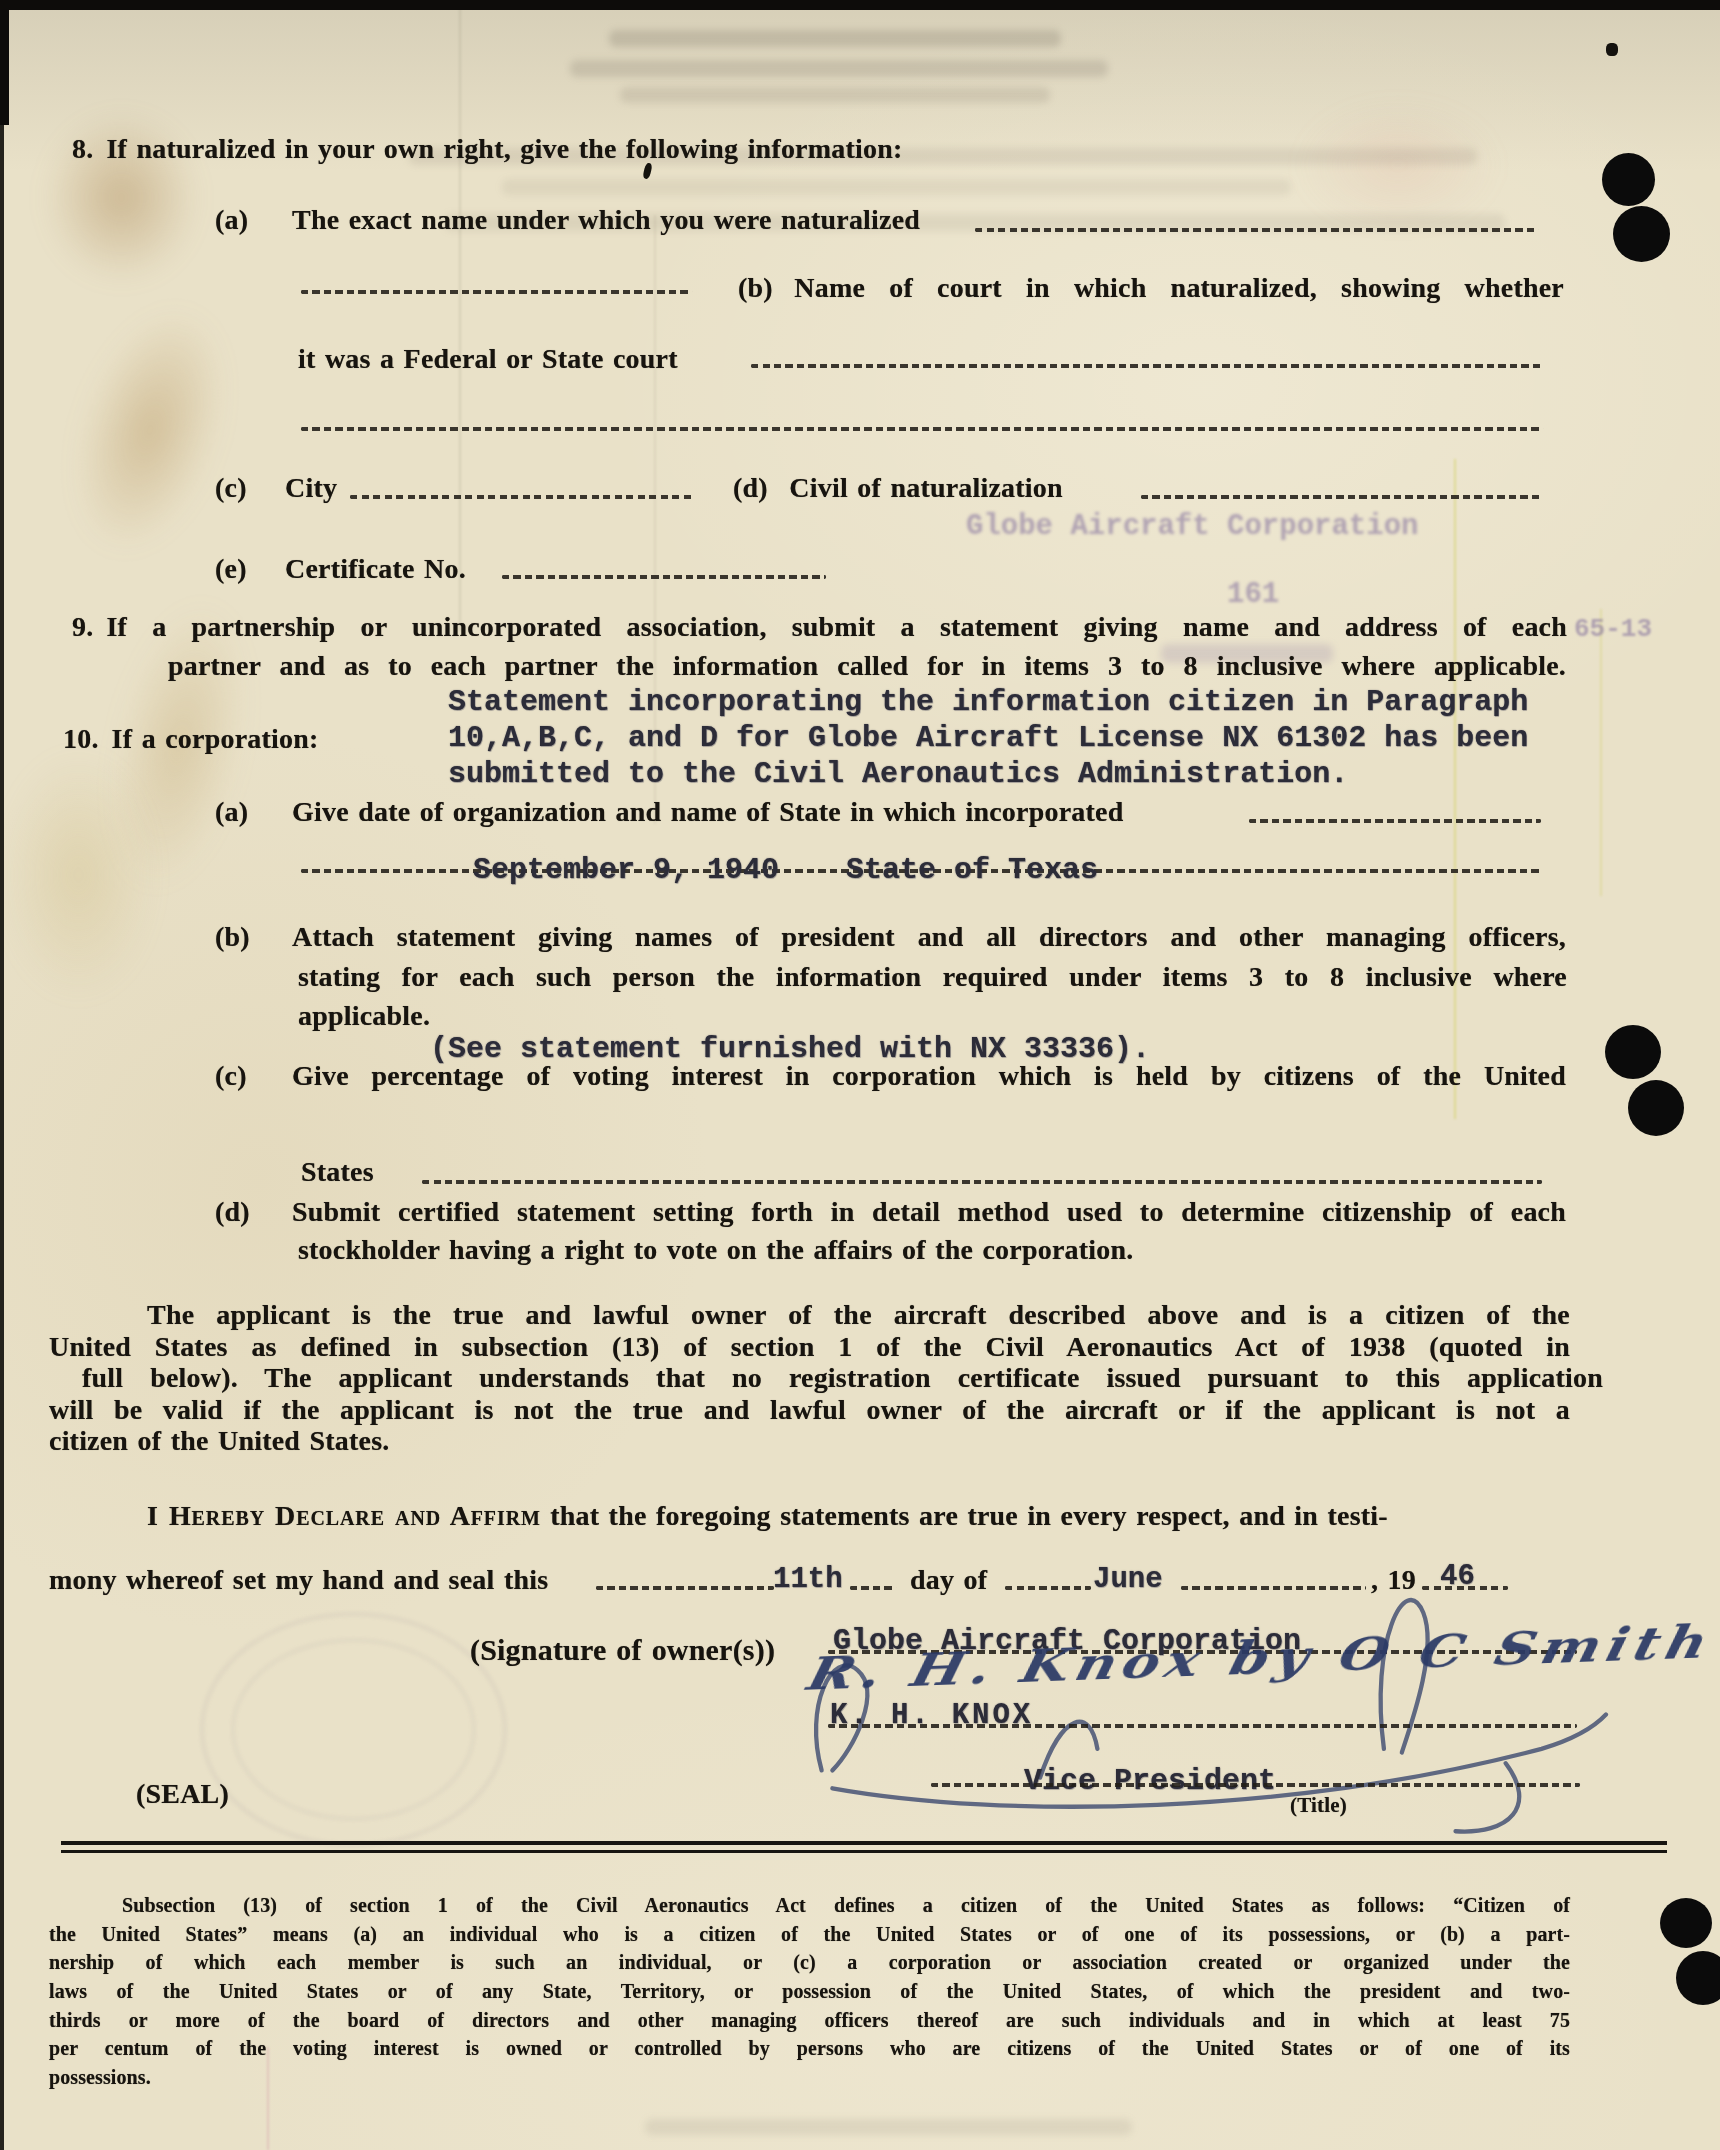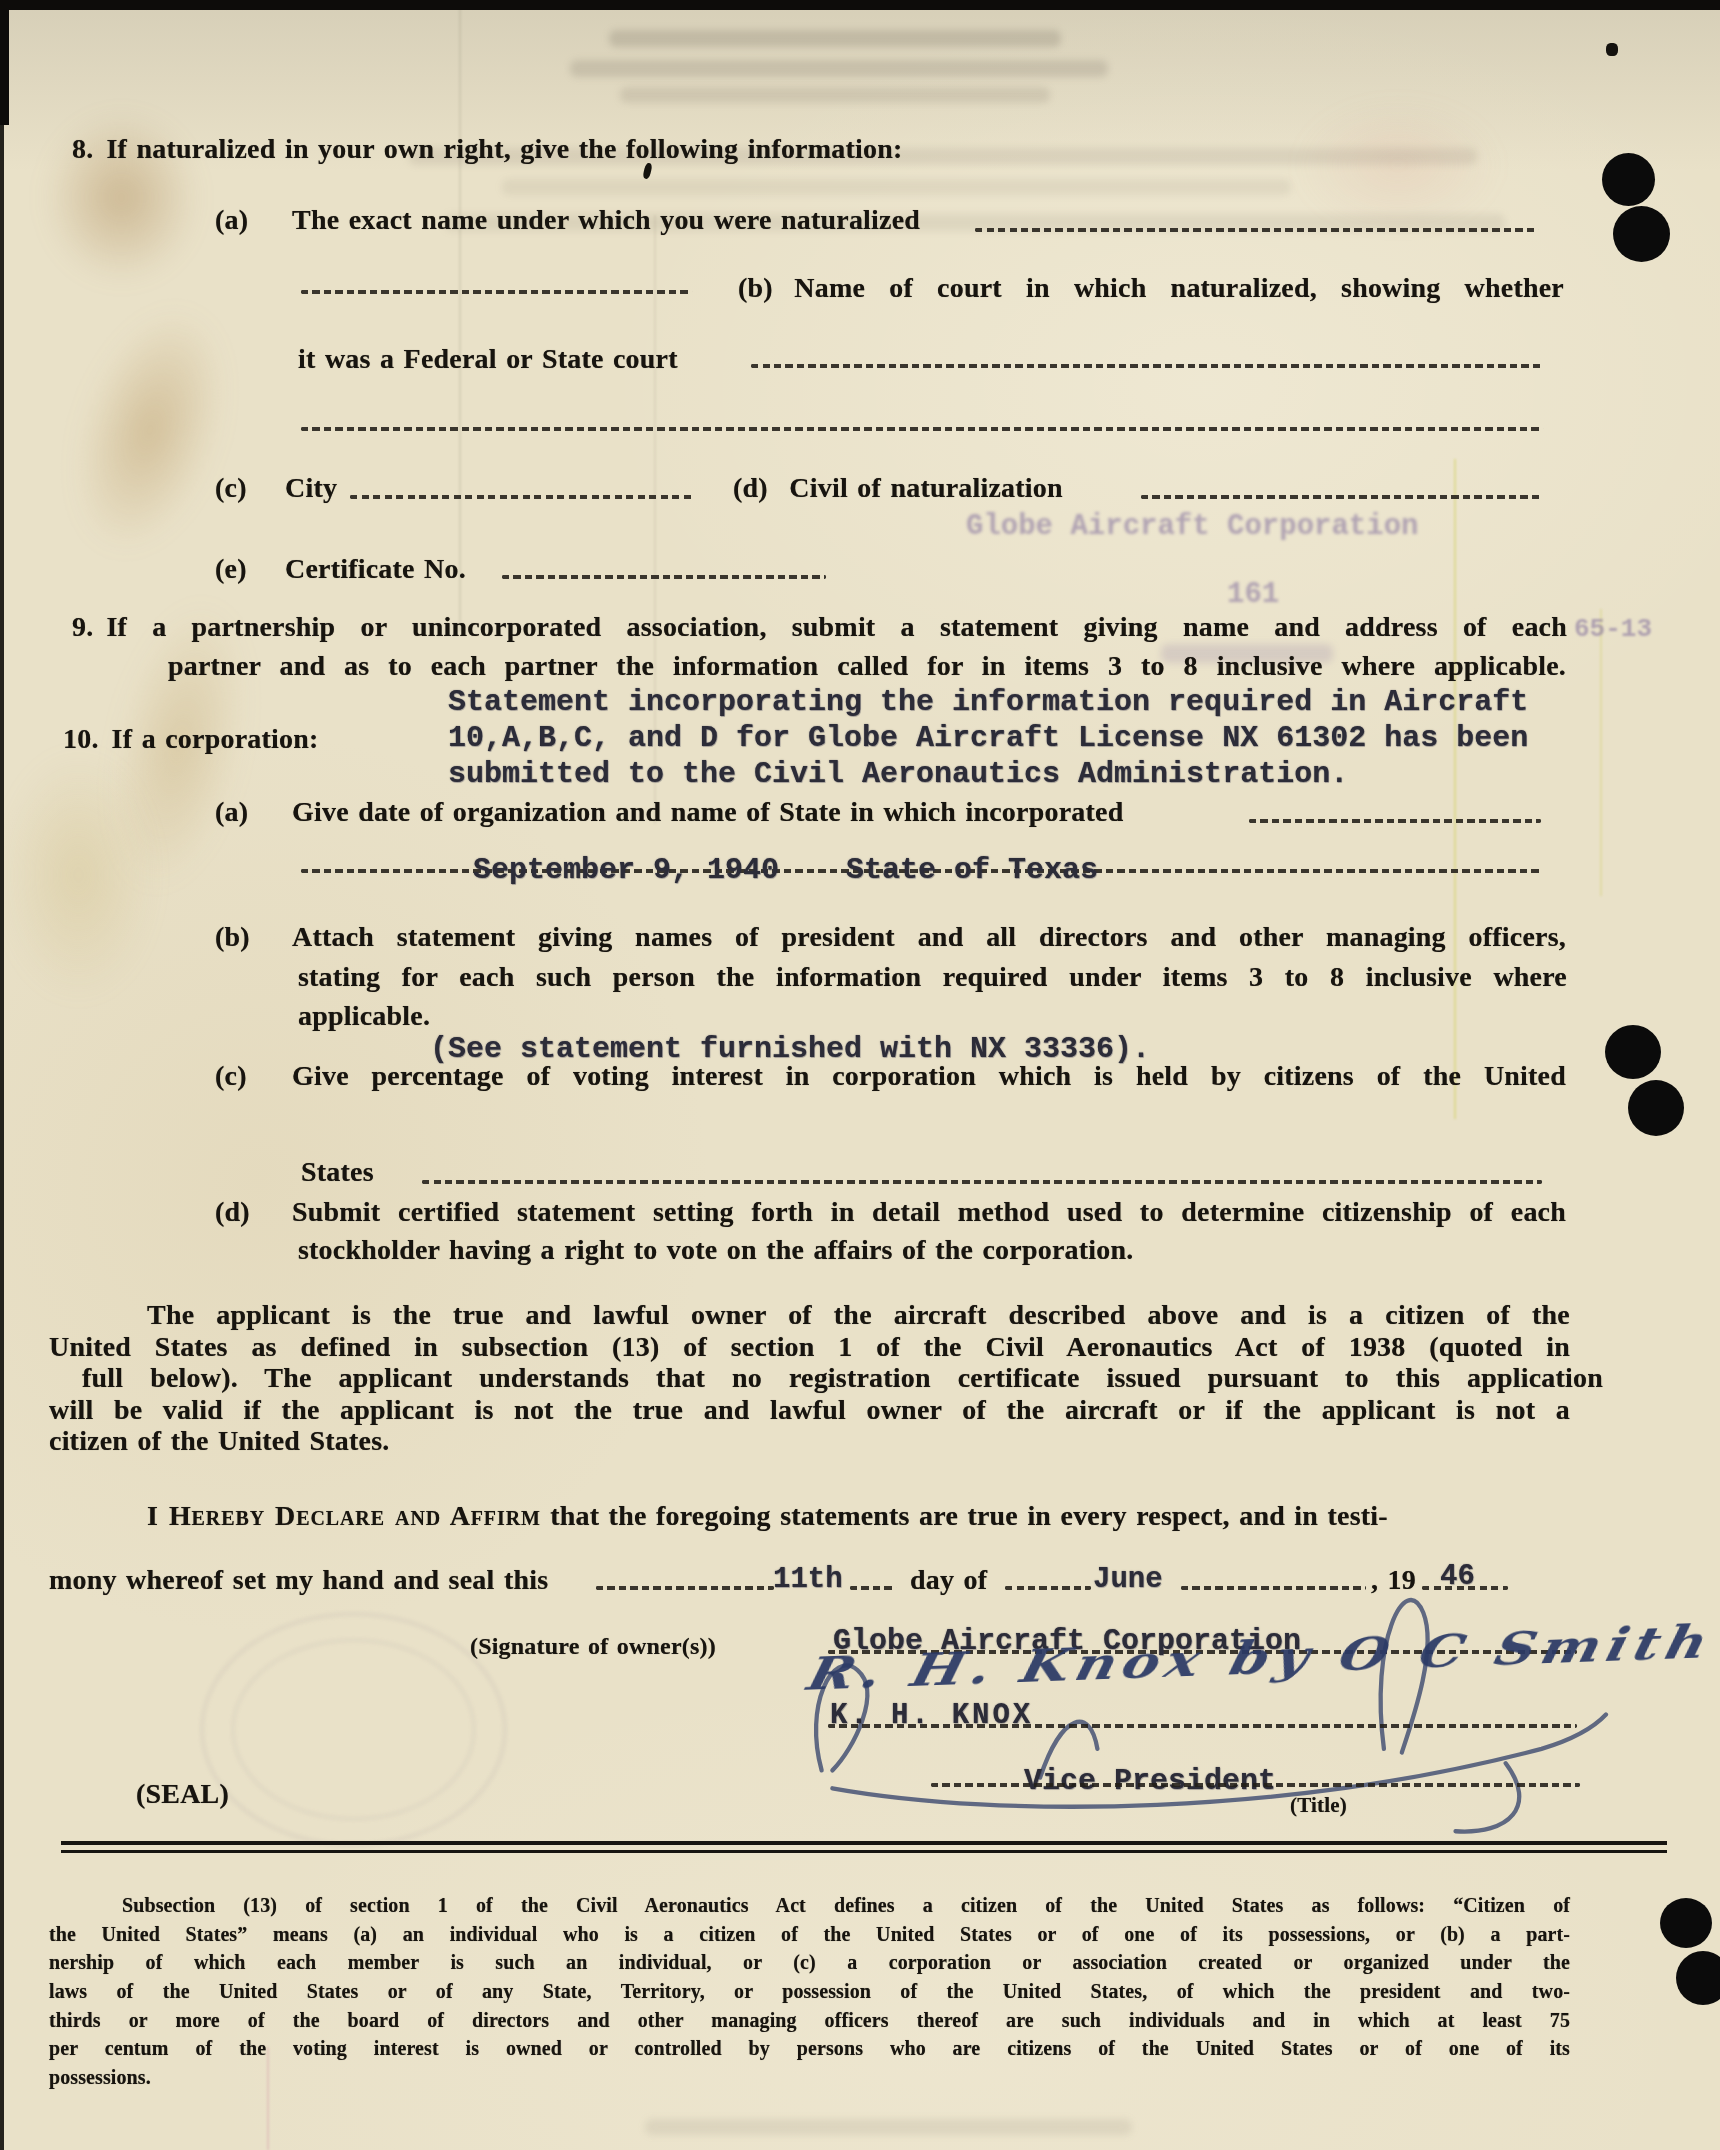--- a/index.html
+++ b/index.html
@@ -25,21 +25,21 @@
   .vline{position:absolute;filter:blur(1.1px);}
   .bar{position:absolute;filter:blur(3.6px);border-radius:7.2px;}
 
   .t{position:absolute;white-space:nowrap;color:#17140f;font-weight:700;
      font-size:28px;line-height:1.12;letter-spacing:0.2px;word-spacing:2.2px;
      text-shadow:0 0 0.7px rgba(25,20,10,.55);}
   .jline{white-space:normal;text-align:justify;text-align-last:justify;}
   .num{margin-right:13px;}
   .lbl{margin-right:21.5px;}
   .legal{font-size:20px;letter-spacing:0.1px;word-spacing:1.4px;}
-  .cap37{font-size:24px;}
+  .cap37{font-size:30px;}
   .small29{font-size:21px;}
   .smallcaps{font-variant:small-caps;letter-spacing:0.9px;text-align:right;}
 
   .dash{position:absolute;height:3.6px;border-radius:1.4px;opacity:.88;
      background:repeating-linear-gradient(90deg,#221e18 0 7.2px,rgba(0,0,0,0) 7.2px 11.5px);}
   .rule{position:absolute;background:#171511;}
 
   .typed{position:absolute;white-space:pre;font-family:"Liberation Mono","DejaVu Sans Mono",monospace;
      font-weight:700;font-size:30px;color:#2c2c38;
      text-shadow:0 0 1.4px rgba(44,44,66,.6),0.7px 0.7px 0 rgba(44,44,66,.25);}
@@ -124,21 +124,21 @@
 
 <div class="t" style="left:215px;top:553px;">(e)</div>
 <div class="t" style="left:285px;top:553px;">Certificate No.</div>
 <div class="dash" style="left:502px;top:575px;width:324px;"></div>
 
 <div class="t jline" style="left:72px;top:611px;width:1495px;">
   <span class="num">9.</span><span>If a partnership or unincorporated association, submit a statement giving name and address of each</span>
 </div>
 <div class="t jline" style="left:168px;top:650px;width:1398px;">partner and as to each partner the information called for in items 3 to 8 inclusive where applicable.</div>
 
-<div class="typed" style="left:448px;top:685px;">Statement incorporating the information required in Aircraft</div>
+<div class="typed" style="left:448px;top:685px;">Statement incorporating the information citizen in Paragraph</div>
 <div class="t" style="left:63px;top:723px;">
   <span class="num">10.</span><span>If a corporation:</span>
 </div>
 <div class="typed" style="left:448px;top:721px;">10,A,B,C, and D for Globe Aircraft License NX 61302 has been</div>
 <div class="typed" style="left:448px;top:757px;">submitted to the Civil Aeronautics Administration.</div>
 
 <div class="t" style="left:215px;top:796px;">(a)</div>
 <div class="t" style="left:292px;top:796px;">Give date of organization and name of State in which incorporated</div>
 <div class="dash" style="left:1249px;top:819px;width:292px;"></div>
 

